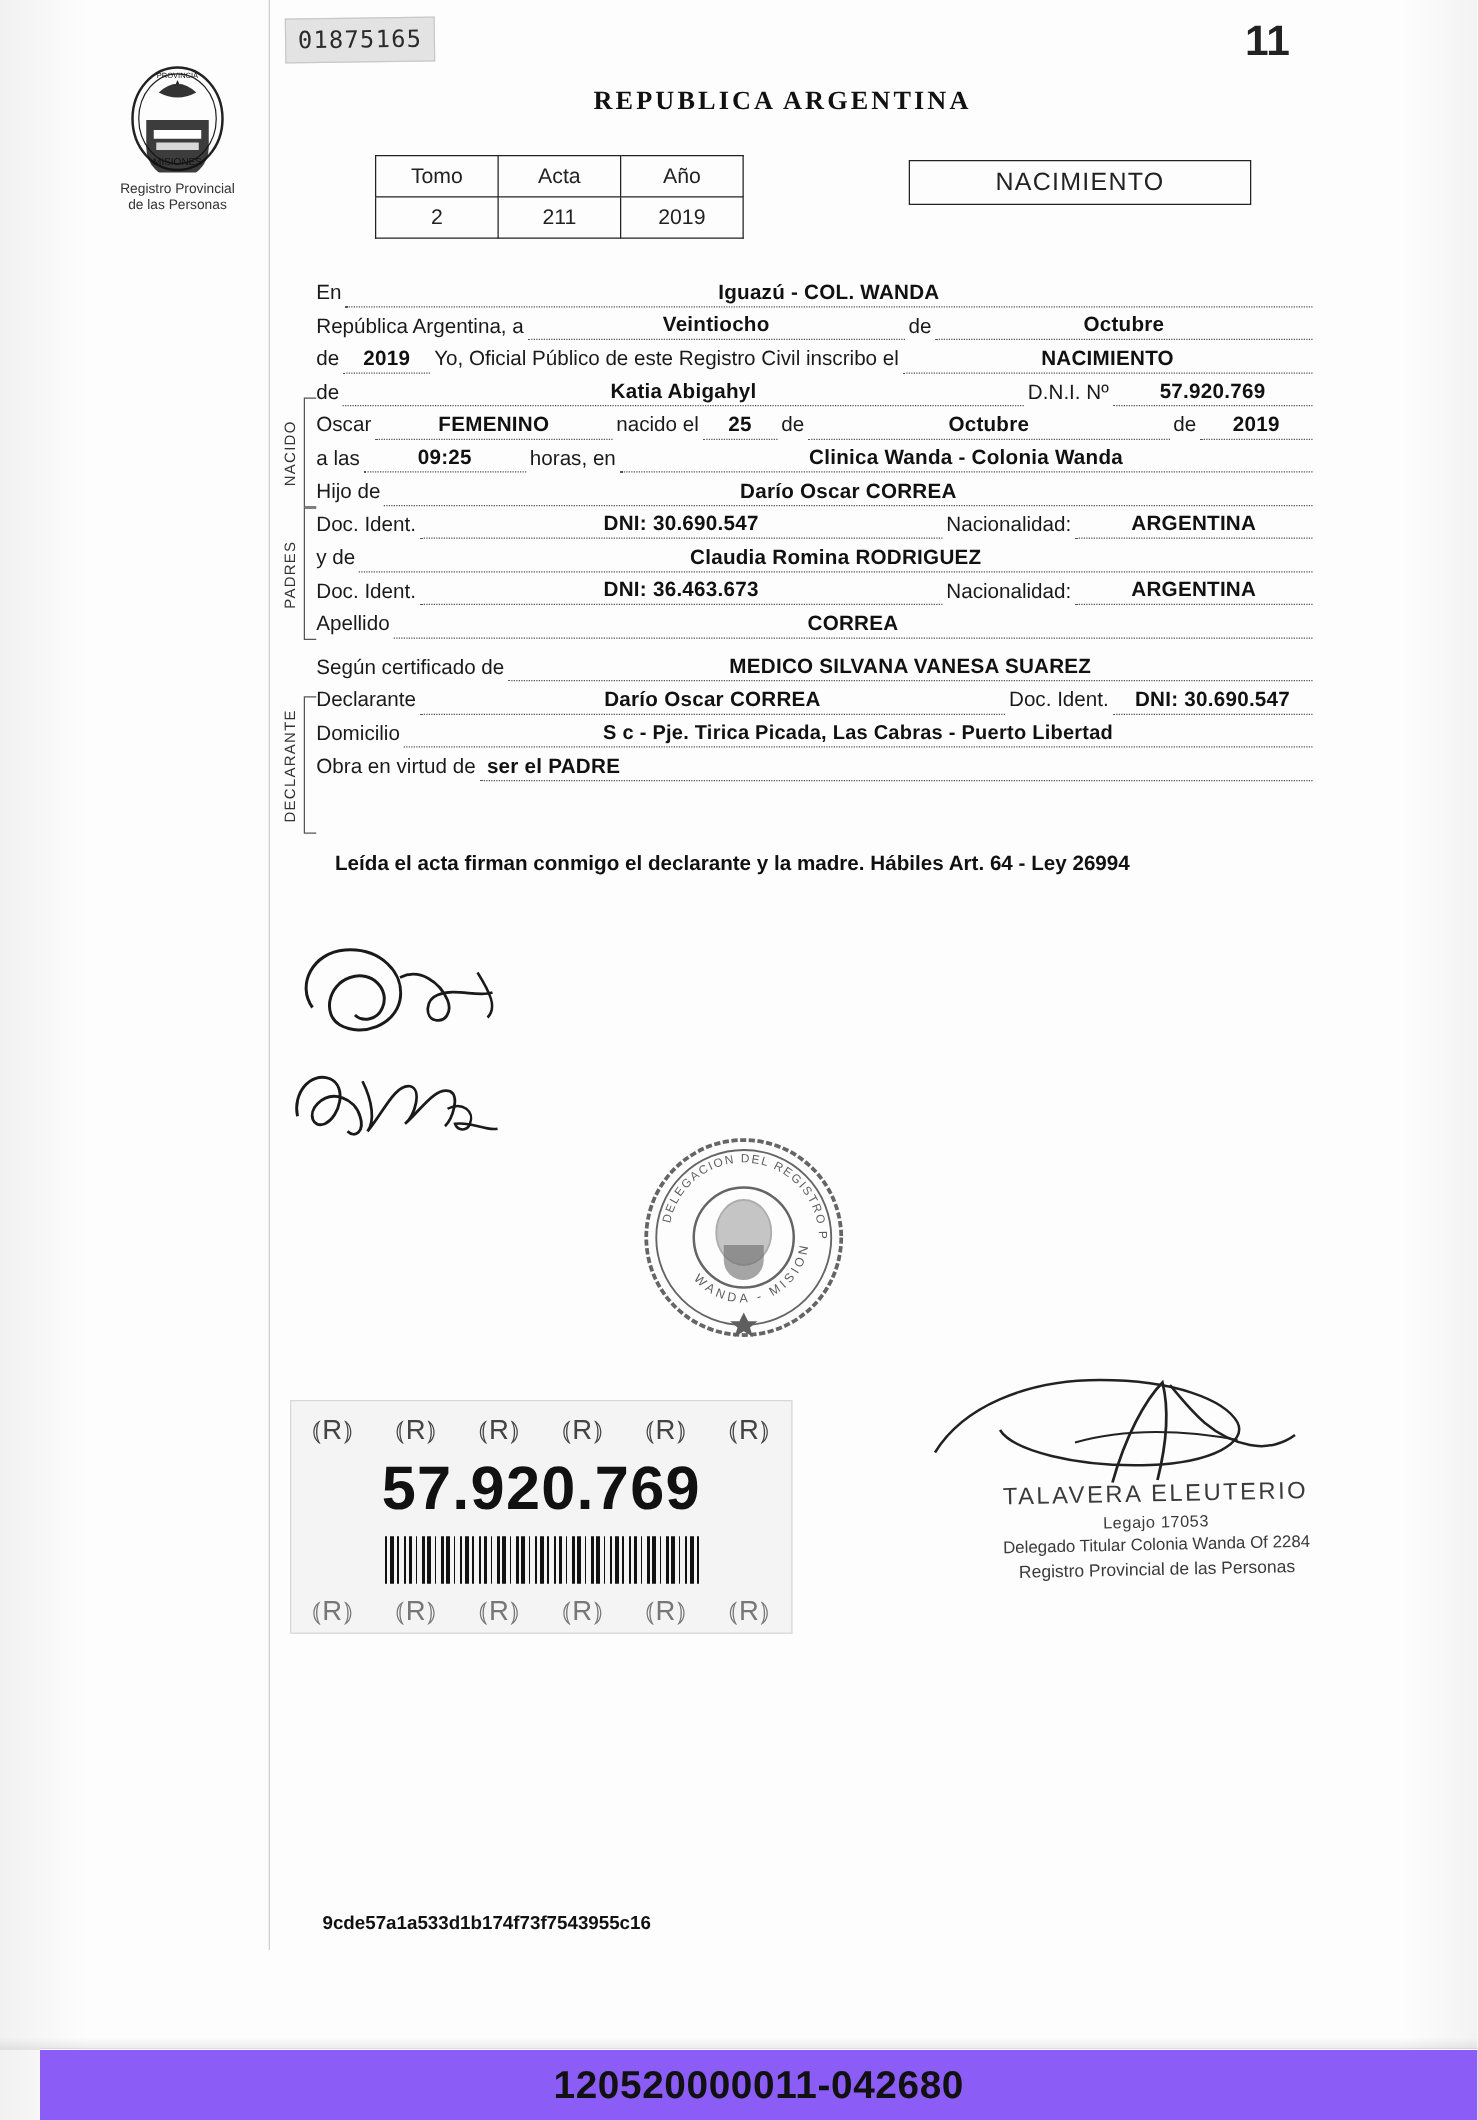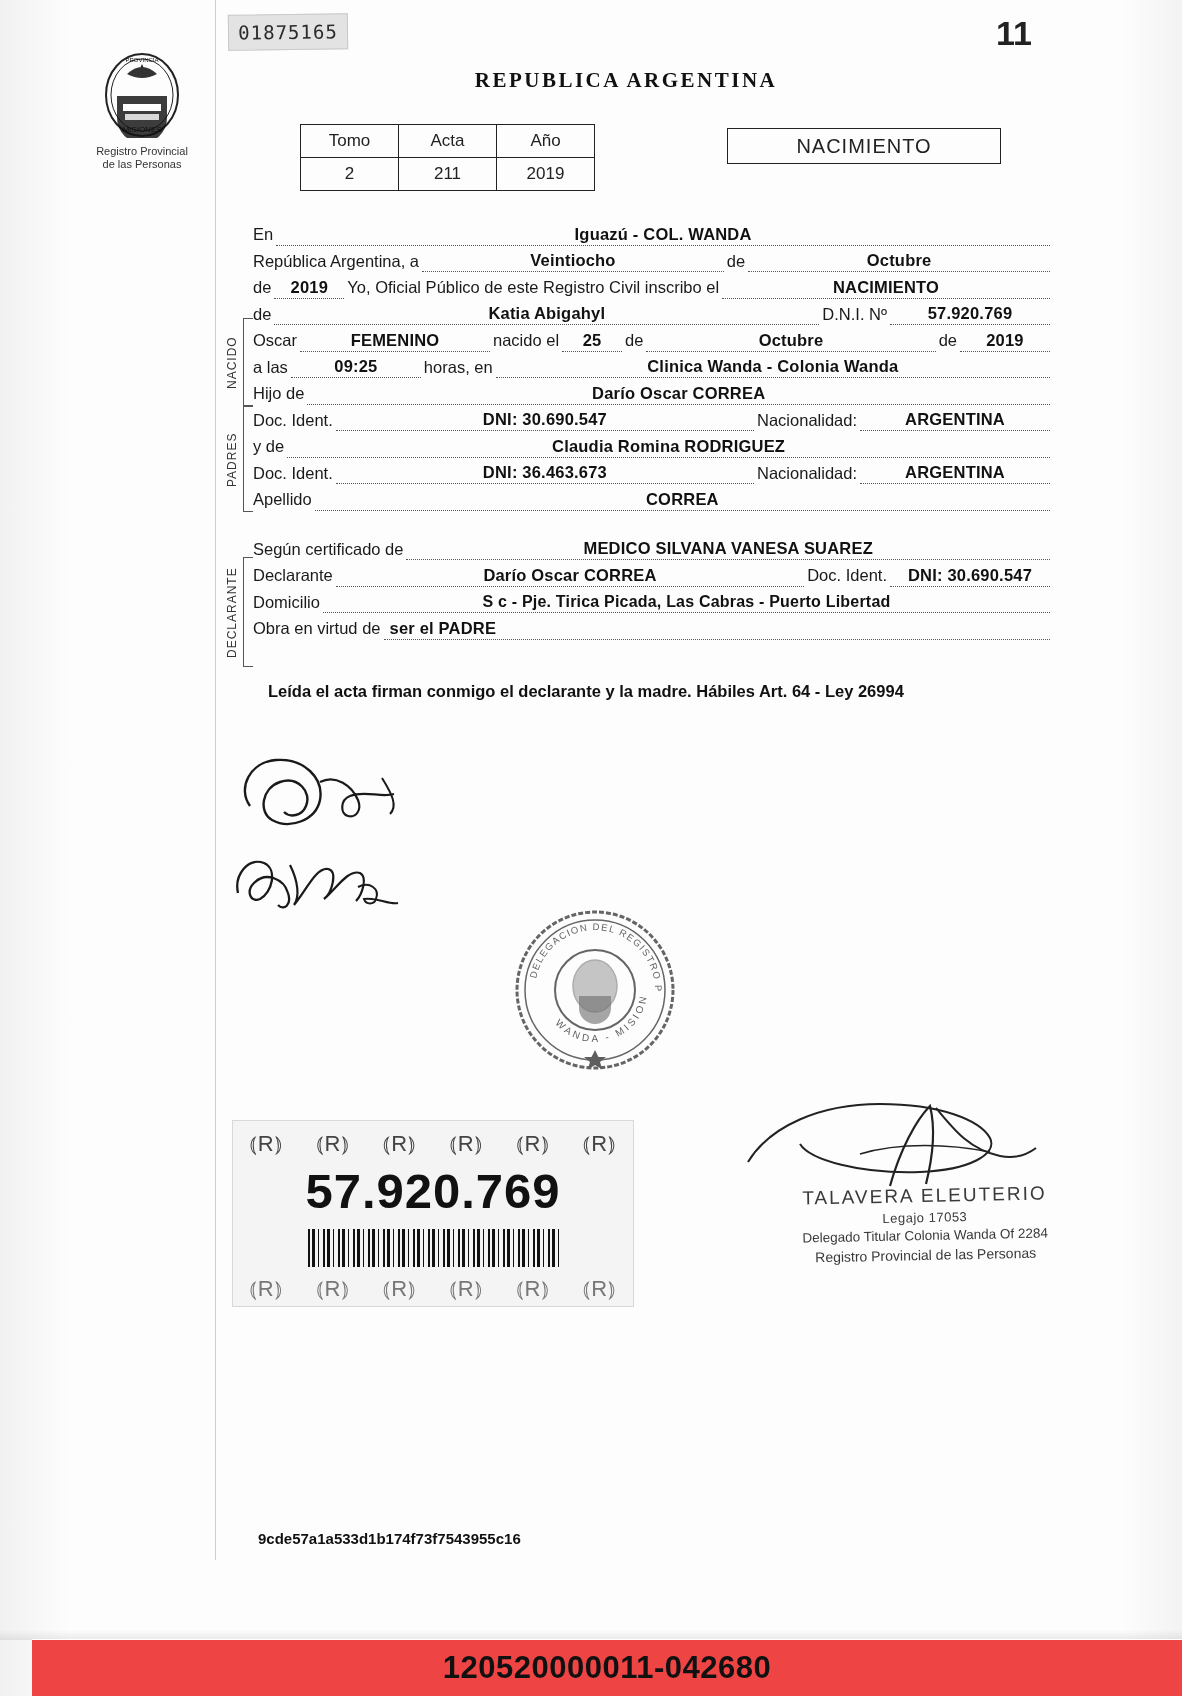--- a/index.html
+++ b/index.html
@@ -186,21 +186,21 @@
   .official .rp{font-size:14px;margin-top:4px;}
 
   
   .hashline{
     position:absolute;left:258px;top:1530px;
     font-size:15px;font-weight:bold;color:#111;
     font-family:"Liberation Sans", sans-serif;
   }
   .footer-bar{
     position:absolute;left:0;right:0;bottom:0;height:56px;
-    background:#ef4444;border-top:1px solid #fff;
+    background:#8b5cf6;border-top:1px solid #fff;
     display:flex;align-items:center;justify-content:center;margin-left:32px;
   }
   .footer-bar .code{
     font-size:31px;font-weight:bold;color:#111;letter-spacing:.5px;
   }
   .footer-shadow{
     position:absolute;left:0;right:0;bottom:56px;height:10px;
     background:linear-gradient(180deg,rgba(0,0,0,0) 0%,rgba(0,0,0,.08) 100%);
   }
 </style>
@@ -373,21 +373,21 @@
         </span>
     </div>
 
     <div class="row">
       <span class="lbl">Apellido</span>
       <span class="fill">
           <span class="hand">CORREA</span>
         </span>
     </div>
 
-    <div class="row" style="margin-top:23px;">
+    <div class="row" style="margin-top:8px;">
       <span class="lbl">Según certificado de</span>
       <span class="fill">
           <span class="hand">MEDICO SILVANA VANESA SUAREZ</span>
         </span>
     </div>
 
     <div class="row">
       <span class="lbl">Declarante</span>
       <span class="fill">
           <span class="hand">Darío Oscar CORREA</span>

